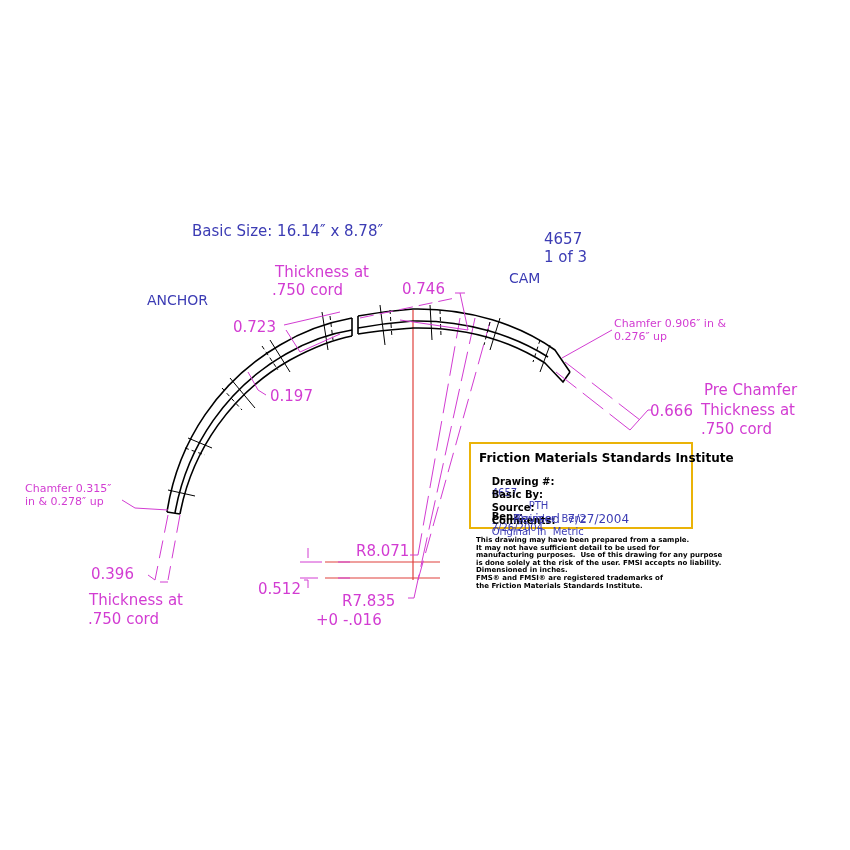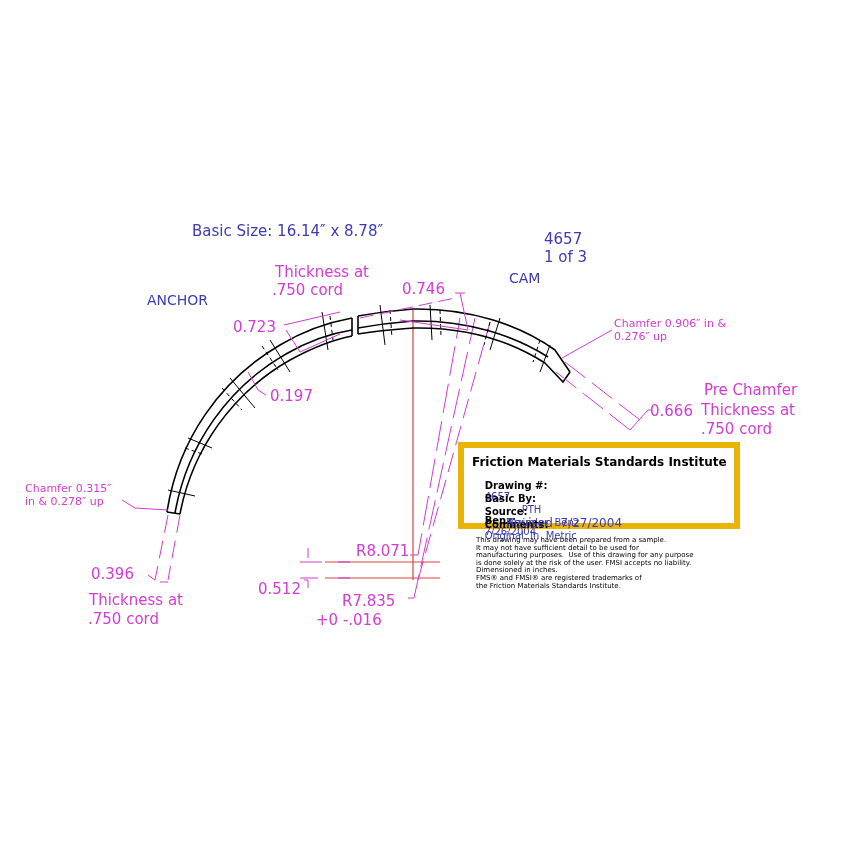--- a/index.html
+++ b/index.html
@@ -1,25 +1,25 @@
 <!DOCTYPE html>
 <html><head>
   <meta charset="utf-8">
   <style>
     html, body { margin: 0; padding: 0; background: #ffffff; }
     body { width: 850px; height: 850px; position: relative; overflow: hidden; }
     .canvas { position: absolute; left: 0; top: 0; width: 850px; height: 850px; }
     svg text { font-family: "DejaVu Sans", sans-serif; }
     .mag { fill: #d23cd2; }
     .blu { fill: #3c3cb4; }
-    .tb { position: absolute; left: 458px; top: 442px; width: 282px; height: 87px; border: 6px solid #eab308; box-sizing: border-box; }
+    .tb { position: absolute; left: 469px; top: 442px; width: 224px; height: 87px; border: 2px solid #eab308; box-sizing: border-box; }
     .tb .row { position: absolute; left: 8px; font-size: 10px; font-family: "DejaVu Sans", sans-serif; white-space: pre; }
     .tb .h { font-weight: bold; color: #000; }
     .tb .v { color: #3c3cb4; }
-    .notes { position: absolute; left: 476px; top: 537px; font-family: "DejaVu Sans", sans-serif; font-size: 7px; font-weight: normal; line-height: 7.6px; color: #000; white-space: pre; }
+    .notes { position: absolute; left: 476px; top: 537px; font-family: "DejaVu Sans", sans-serif; font-size: 7px; font-weight: bold; line-height: 7.6px; color: #000; white-space: pre; }
   </style>
 </head>
 <body>
 
 <svg class="canvas" viewBox="0 0 850 850" xmlns="http://www.w3.org/2000/svg">
 
   <g stroke="#e0403c" stroke-width="1.2" fill="none">
     <line x1="413" y1="310" x2="413" y2="580"></line>
     <line x1="325" y1="562" x2="440" y2="562"></line>
     <line x1="325" y1="578" x2="440" y2="578"></line>

